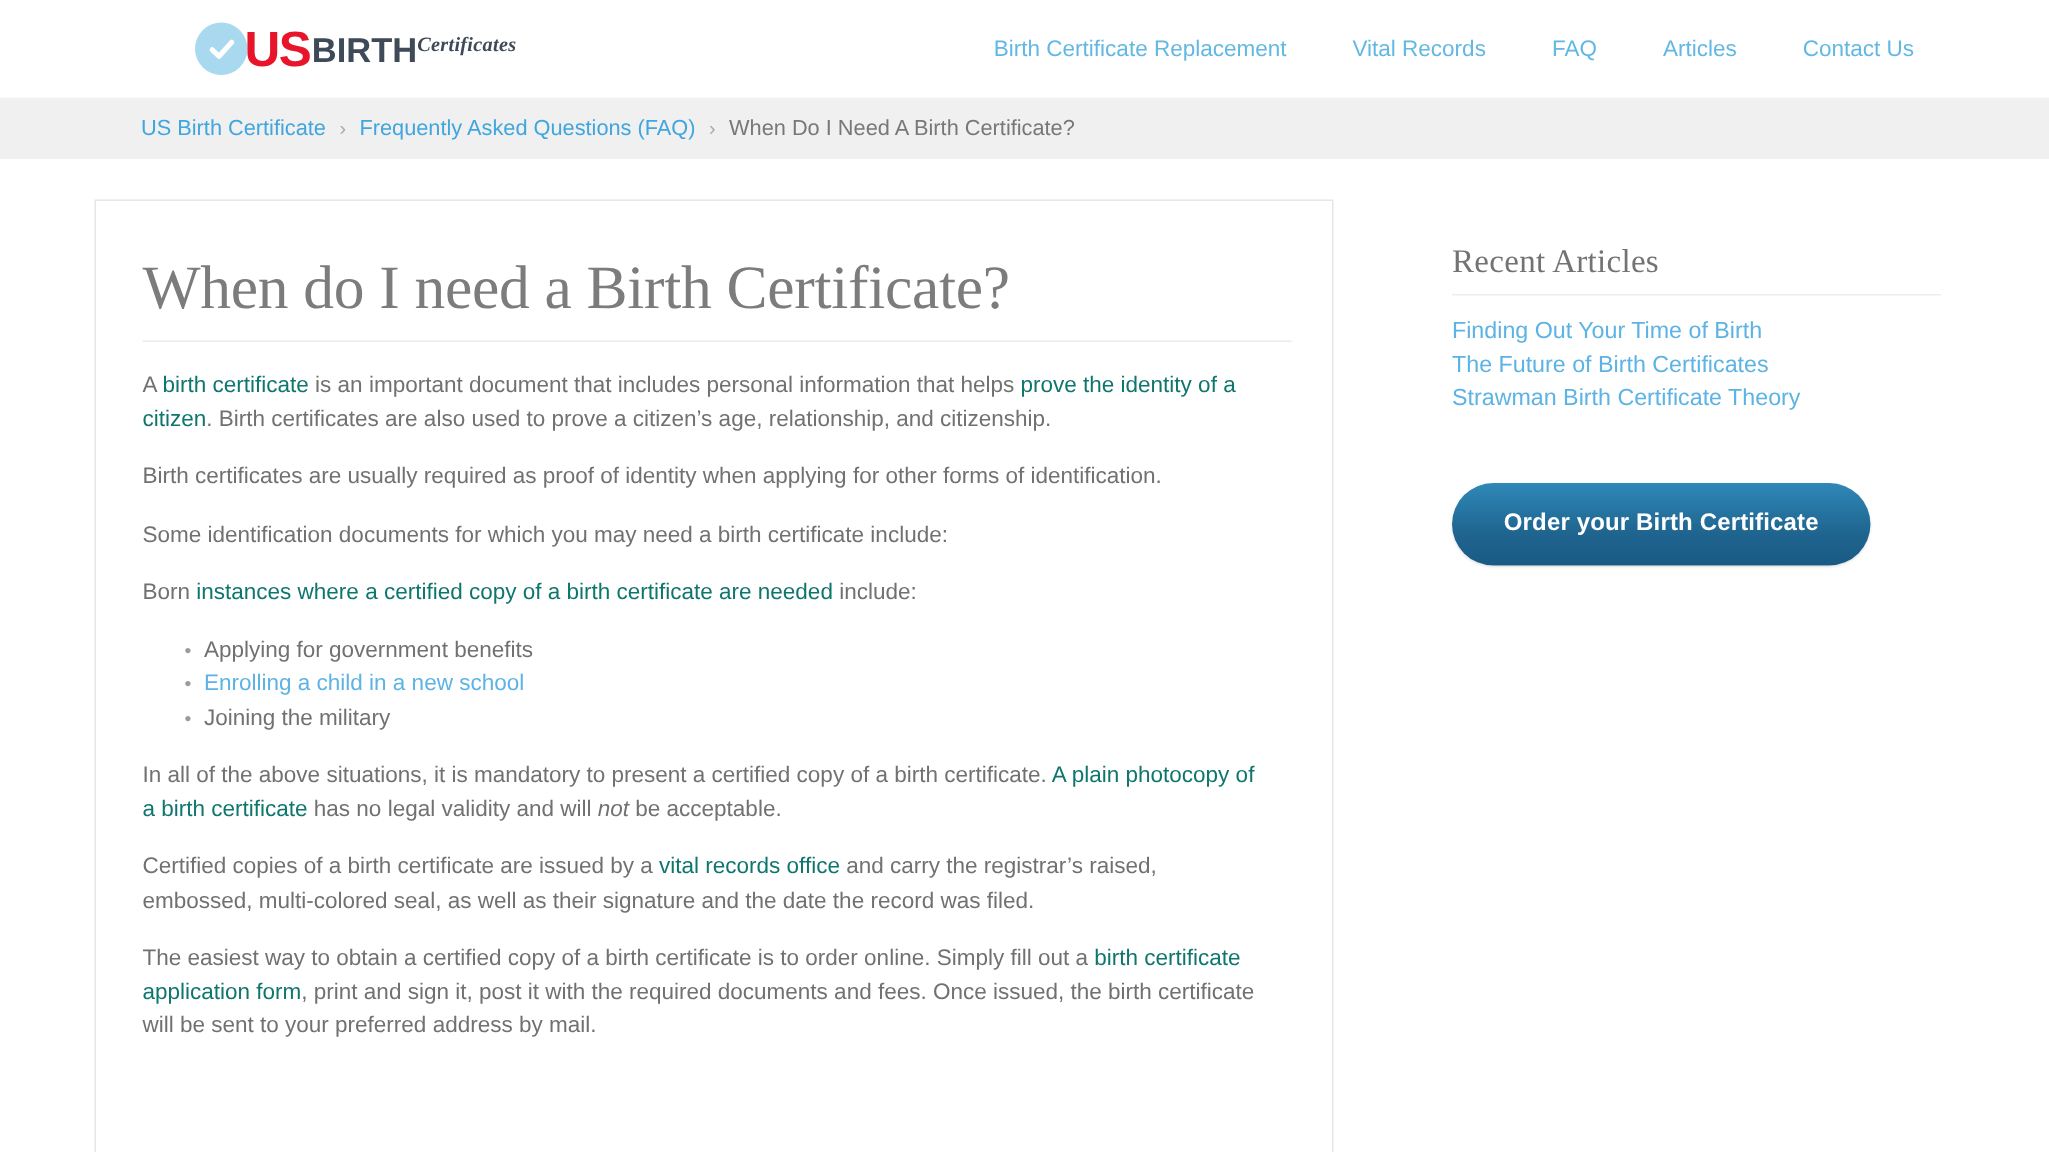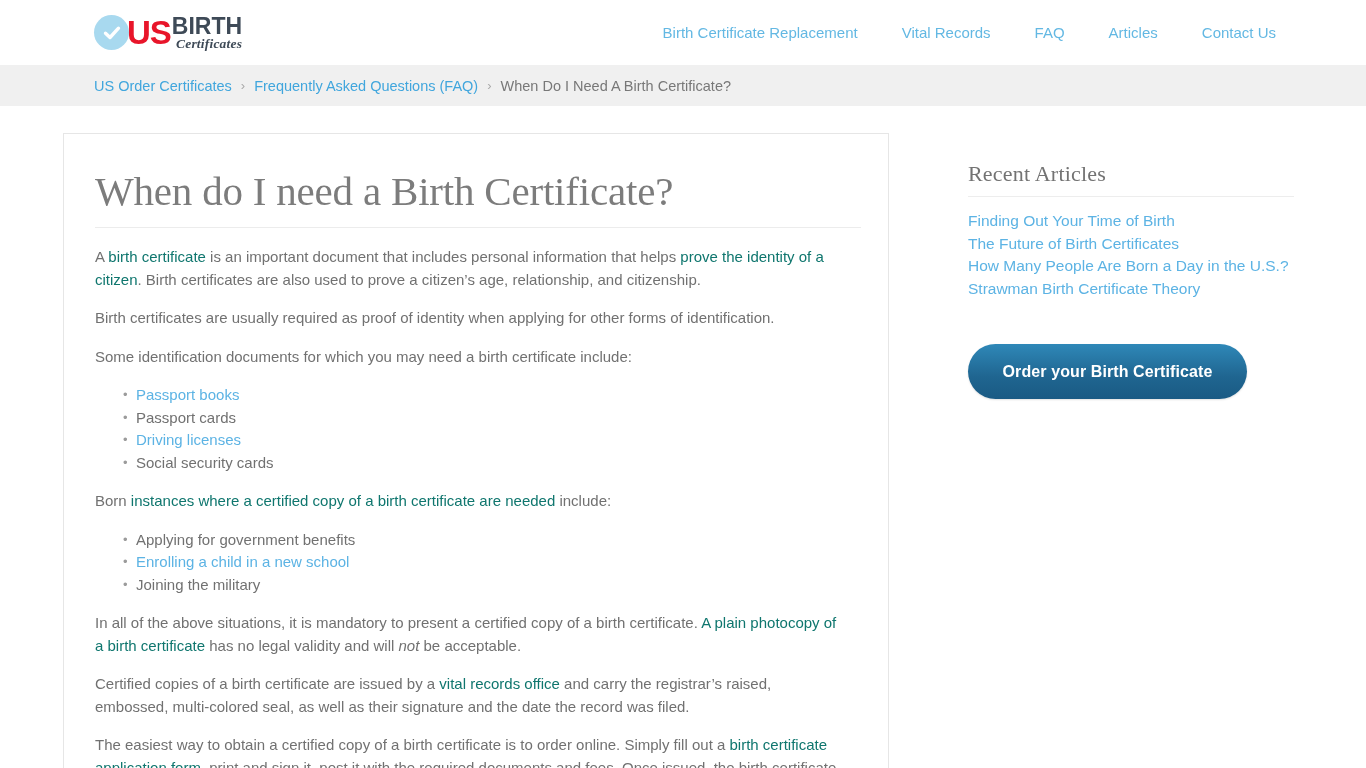--- a/index.html
+++ b/index.html
@@ -12,20 +12,21 @@
     font-family: "Liberation Sans", sans-serif;
   }
 
   
   .site-header {
     height: 65px;
     background: #ffffff;
     display: flex;
     align-items: center;
     position: relative;
+    padding-left: 36px;
   }
 
   .logo-wrap {
     display: flex;
     align-items: center;
     margin-left: 94px;
     height: 44px;
   }
 
   .logo-badge {
@@ -48,21 +49,21 @@
   }
   .logo-us {
     font-family: "Liberation Sans", sans-serif;
     font-weight: bold;
     font-size: 33px;
     color: #e8152a;
     letter-spacing: -1px;
   }
   .logo-right {
     display: flex;
-    flex-direction: column;
+    flex-direction: row;
     margin-left: 1px;
     margin-top: 1px;
   }
   .logo-birth {
     font-family: "Liberation Sans", sans-serif;
     font-weight: bold;
     font-size: 23px;
     color: #3e4a57;
     letter-spacing: 0px;
     line-height: 21px;
@@ -258,45 +259,39 @@
   <nav class="main-nav">
     <a class="nav-link" href="#">Birth Certificate Replacement</a>
     <a class="nav-link" href="#">Vital Records</a>
     <a class="nav-link" href="#">FAQ</a>
     <a class="nav-link" href="#">Articles</a>
     <a class="nav-link" href="#">Contact Us</a>
   </nav>
 </header>
 
 <div class="breadcrumb-bar">
-  <a class="crumb-link" href="#">US Order Certificates</a>
+  <a class="crumb-link" href="#">US Birth Certificate</a>
   <span class="crumb-sep">›</span>
   <a class="crumb-link" href="#">Frequently Asked Questions (FAQ)</a>
   <span class="crumb-sep">›</span>
   <span class="crumb-current">When Do I Need A Birth Certificate?</span>
 </div>
 
 <div class="page-body">
 
   <main class="content-card">
     <h1 class="article-title">When do I need a Birth Certificate?</h1>
     <hr class="title-rule">
 
     <p><span>A </span><a class="inline" href="#">birth certificate</a><span> is an important document that includes personal information that helps </span><a class="inline" href="#">prove the identity of a citizen</a><span>. Birth certificates are also used to prove a citizen’s age, relationship, and citizenship.</span></p>
 
     <p>Birth certificates are usually required as proof of identity when applying for other forms of identification.</p>
 
     <p>Some identification documents for which you may need a birth certificate include:</p>
 
-    <ul>
-      <li><a href="#">Passport books</a></li>
-      <li>Passport cards</li>
-      <li><a href="#">Driving licenses</a></li>
-      <li>Social security cards</li>
-    </ul>
 
     <p><span>Born </span><a class="inline" href="#">instances where a certified copy of a birth certificate are needed</a><span> include:</span></p>
 
     <ul>
       <li>Applying for government benefits</li>
       <li><a href="#">Enrolling a child in a new school</a></li>
       <li>Joining the military</li>
     </ul>
 
     <p><span>In all of the above situations, it is mandatory to present a certified copy of a birth certificate. </span><a class="inline" href="#">A plain photocopy of a birth certificate</a><span> has no legal validity and will </span><em>not</em><span> be acceptable.</span></p>
@@ -311,22 +306,19 @@
     <h2 class="sidebar-title">Recent Articles</h2>
     <hr class="sidebar-rule">
     <ul class="article-list">
       <li>
           <a href="#">Finding Out Your Time of Birth</a>
         </li>
       <li>
           <a href="#">The Future of Birth Certificates</a>
         </li>
       <li>
-          <a href="#">How Many People Are Born a Day in the U.S.?</a>
-        </li>
-      <li>
           <a href="#">Strawman Birth Certificate Theory</a>
         </li>
     </ul>
     <button class="order-btn">Order your Birth Certificate</button>
   </aside>
 
 </div>
 
 </body></html>

